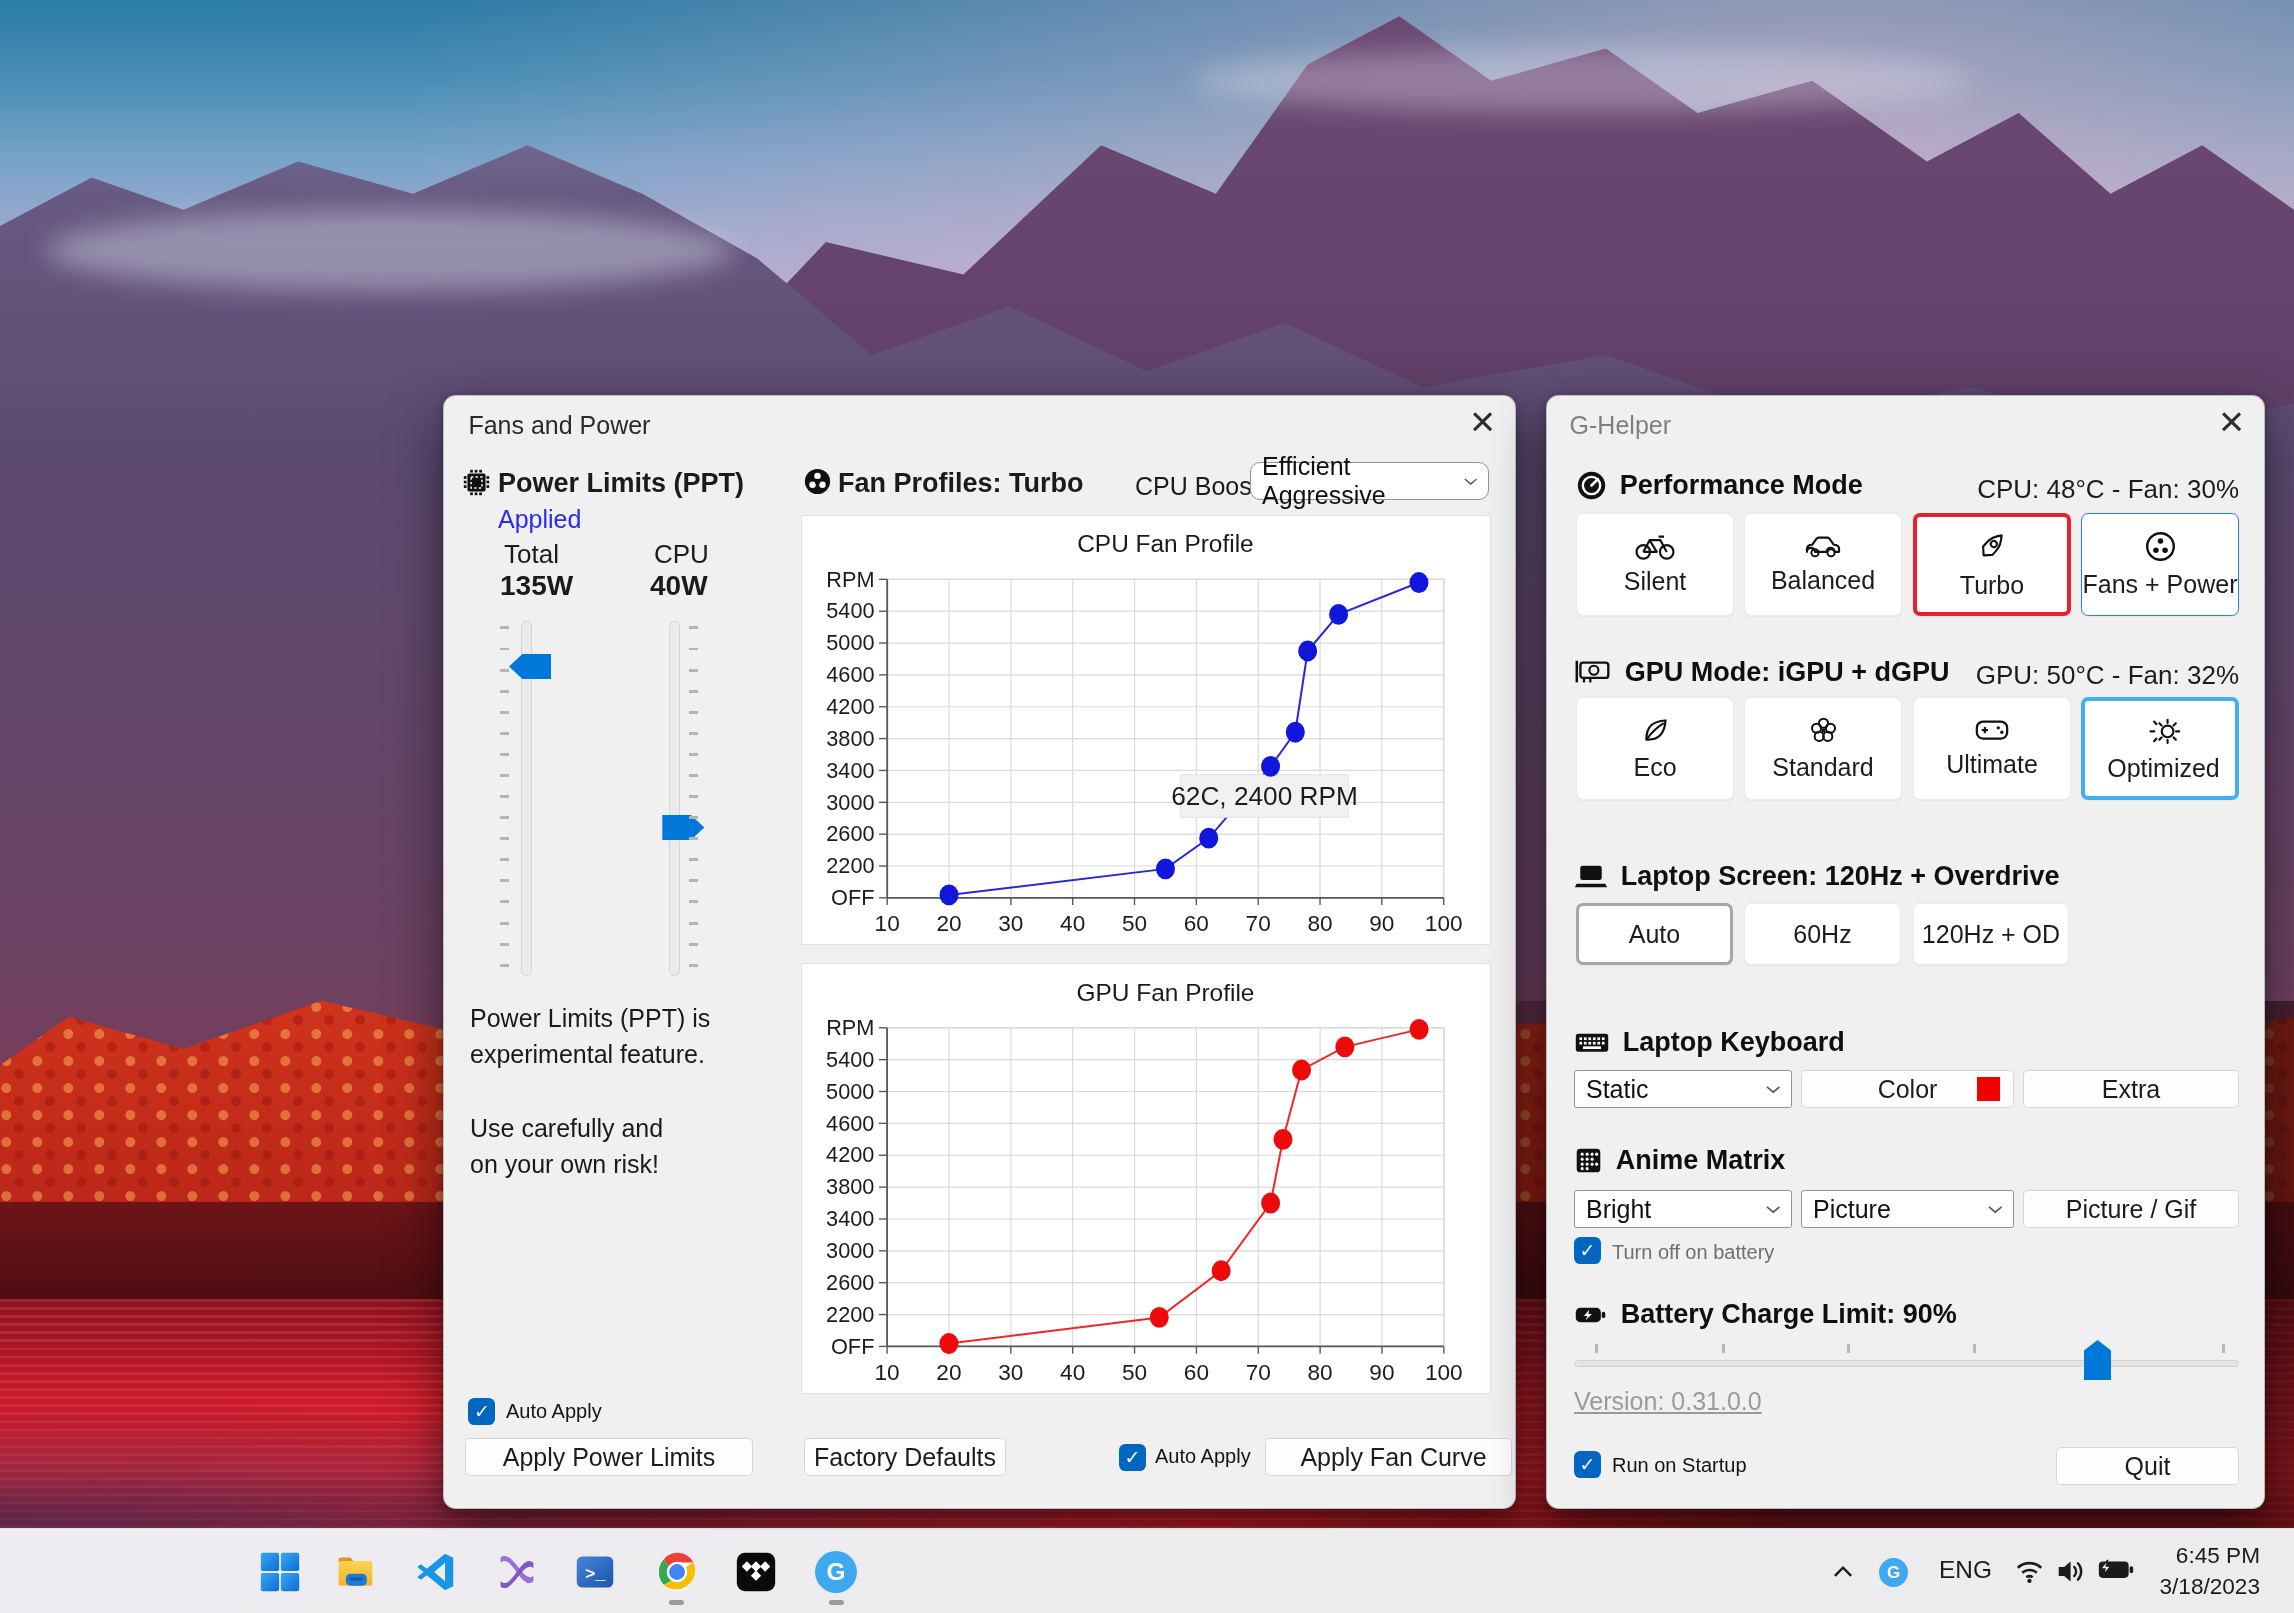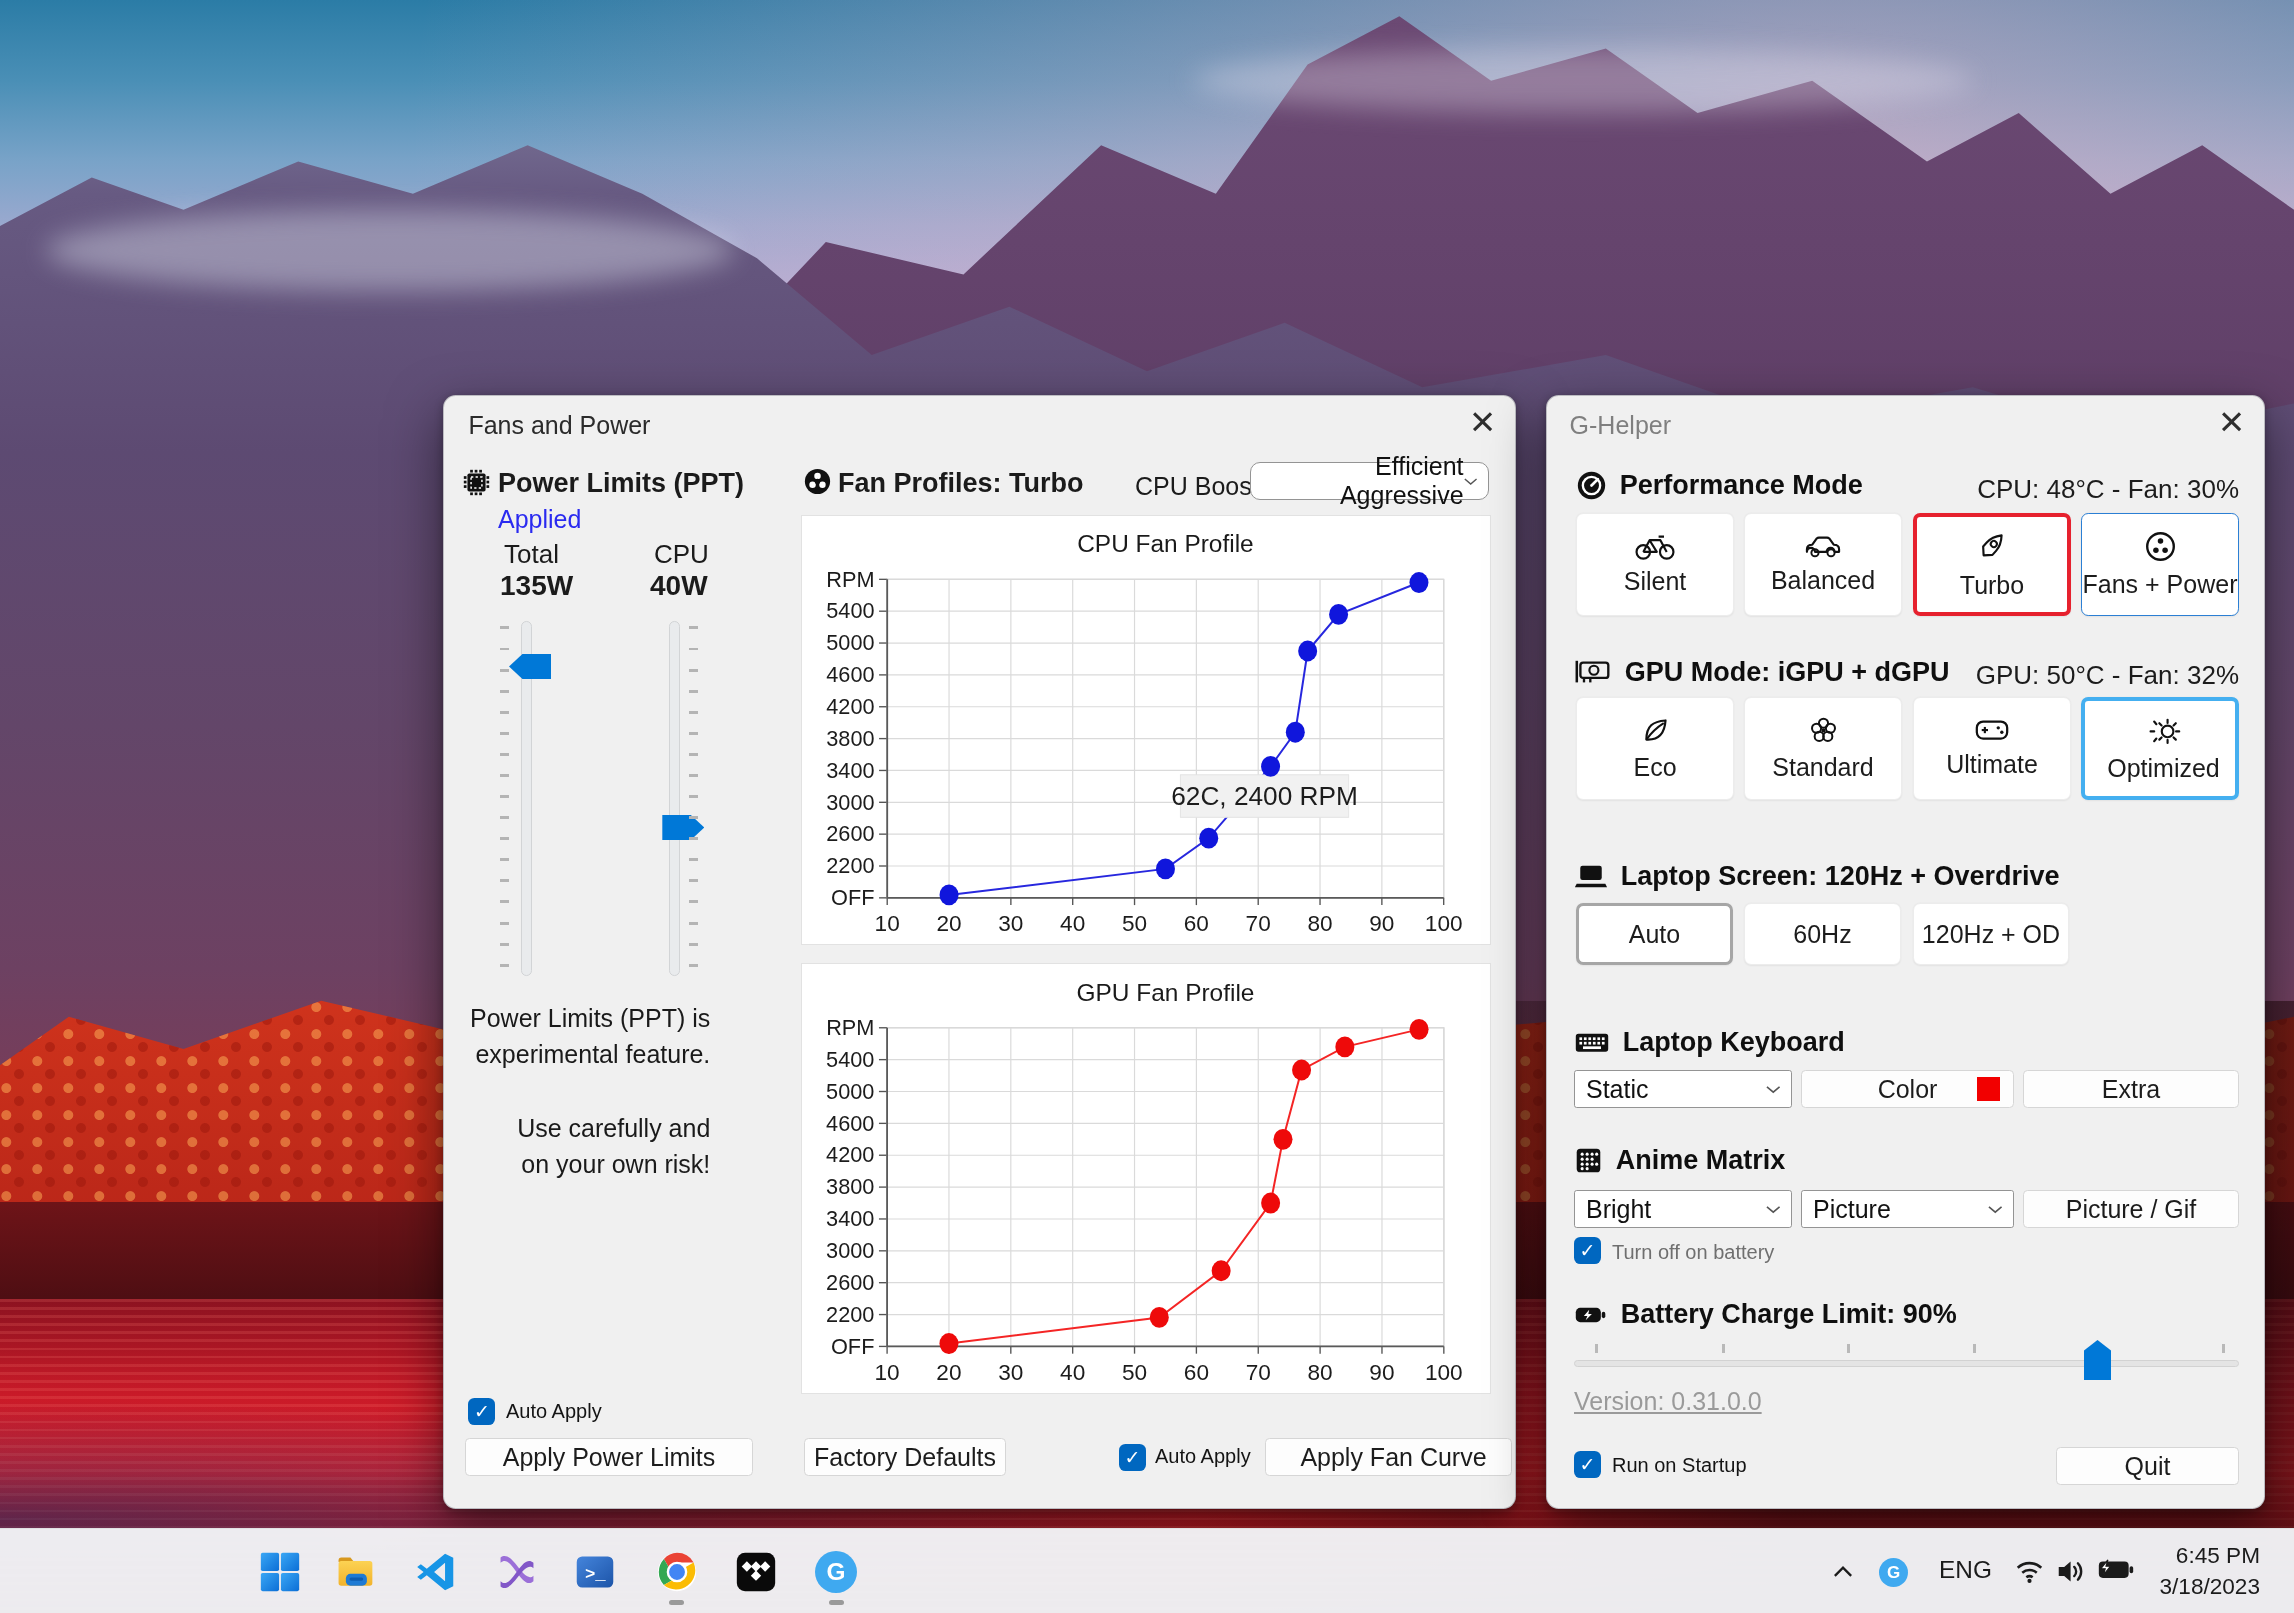--- a/index.html
+++ b/index.html
@@ -100,21 +100,21 @@
     <div class="wp-mtn-main"></div>
     <div class="wp-snow1"></div>
     <div class="wp-snow2"></div>
     <div class="wp-trees"></div>
     <div class="wp-darkband"></div>
     <div class="wp-lake"></div>
     <div class="wp-lake-blue"></div>
     <div class="wp-dark-right"></div>
   </div>
 
-  <div class="window" style="left:443px;top:395px;width:1071px;height:1112px;text-align:right;">
+  <div class="window" style="left:443px;top:395px;width:1071px;height:1112px;">
     <div class="win-title">Fans and Power</div>
     <div class="close-x">×</div>
 
     <svg class="icn" style="position:absolute;left:18px;top:72px;" width="29" height="29" viewBox="0 0 32 32">
       <rect x="6" y="6" width="20" height="20" rx="2" fill="#111"></rect>
       <rect x="10" y="10" width="12" height="12" fill="none" stroke="#fff" stroke-width="1.6" stroke-dasharray="2.5,2.5"></rect>
       <g fill="#111">
         <rect x="9" y="2" width="3" height="3"></rect>
           <rect x="14" y="2" width="3" height="3"></rect>
           <rect x="19" y="2" width="3" height="3"></rect>

